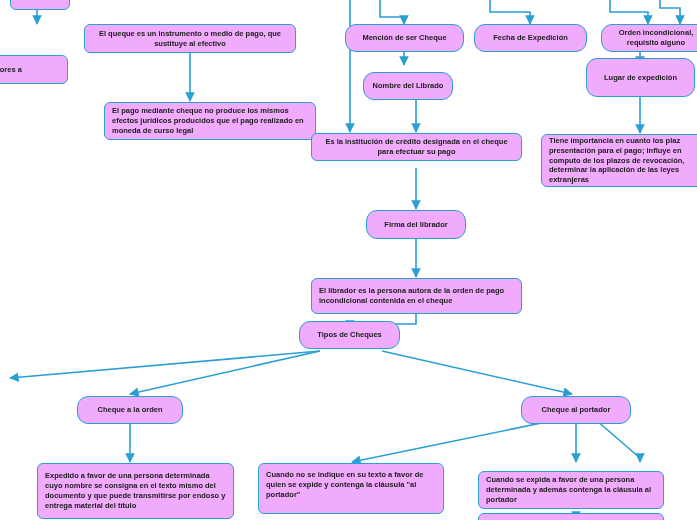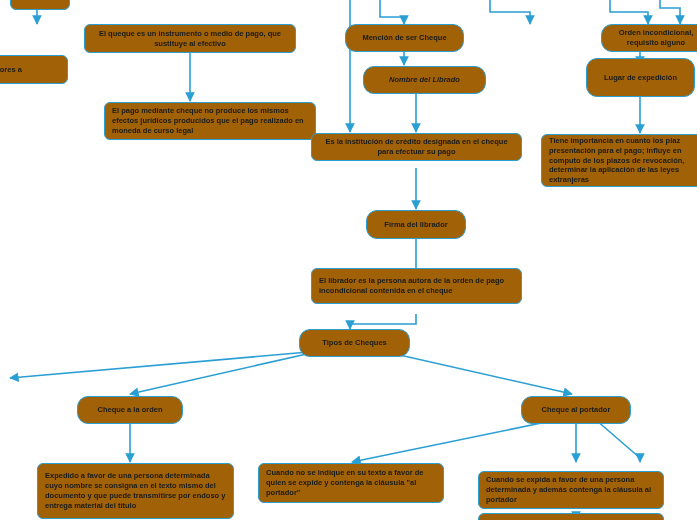--- a/index.html
+++ b/index.html
@@ -21,21 +21,21 @@
     top: 0;
     width: 697px;
     height: 520px;
     pointer-events: none;
   }
   .node {
     position: absolute;
     box-sizing: border-box;
     border: 1px solid #2a9fd4;
     border-radius: 6px;
-    background: #a16207;
+    background: #f0abfc;
     color: #1b1b1b;
     font-size: 7.5px;
     line-height: 1.32;
     font-weight: bold;
     padding: 13px 7px;
     display: flex;
     align-items: center;
     justify-content: center;
     text-align: center;
   }
@@ -115,66 +115,69 @@
   </div>
 
   <div class="node left-align" style="left:84px; top:102px; width:212px; height:38px;margin-left:20px;">
     <span>El pago mediante cheque no produce los mismos efectos jurídicos producidos que el pago realizado en moneda de curso legal</span>
   </div>
 
   <div class="node pill" style="left:345px; top:24px; width:119px; height:23px;">
     <span>Mención de ser Cheque</span>
   </div>
 
+  <div class="node pill" style="left:474px; top:24px; width:113px; height:23px;">
+    <span>Fecha de Expedición</span>
+  </div>
 
   <div class="node pill" style="left:601px; top:24px; width:110px; height:26px;">
     <span>Orden incondicional, requisito alguno</span>
   </div>
 
-  <div class="node pill" style="left:363px; top:66px; width:123px; height:23px;font-style:italic;">
+  <div class="node pill" style="left:363px; top:72px; width:90px; height:23px;">
     <span>Nombre del Librado</span>
   </div>
 
   <div class="node pill" style="left:586px; top:58px; width:109px; height:39px;">
     <span>Lugar de expedición</span>
   </div>
 
   <div class="node" style="left:311px; top:133px; width:211px; height:24px;">
     <span>Es la institución de crédito designada en el cheque para efectuar su pago</span>
   </div>
 
   <div class="node left-align" style="left:541px; top:134px; width:165px; height:53px;">
     <span>Tiene importancia en cuanto los plaz presentación para el pago; influye en computo de los plazos de revocación, determinar la aplicación de las leyes extranjeras</span>
   </div>
 
   <div class="node pill" style="left:366px; top:210px; width:100px; height:29px;">
     <span>Firma del librador</span>
   </div>
 
-  <div class="node left-align" style="left:311px; top:268px; width:211px; height:36px;">
+  <div class="node left-align" style="left:311px; top:278px; width:211px; height:36px;">
     <span>El librador  es la persona autora de la orden de pago incondicional contenida en el cheque</span>
   </div>
 
-  <div class="node pill" style="left:299px; top:329px; width:111px; height:22px;">
+  <div class="node pill" style="left:299px; top:321px; width:101px; height:22px;">
     <span>Tipos de Cheques</span>
   </div>
 
   <div class="node pill" style="left:77px; top:396px; width:106px; height:23px;">
     <span>Cheque a la orden</span>
   </div>
 
   <div class="node pill" style="left:521px; top:396px; width:110px; height:23px;">
     <span>Cheque al portador</span>
   </div>
 
   <div class="node left-align" style="left:37px; top:463px; width:197px; height:56px;">
     <span>Expedido a favor de una persona determinada cuyo nombre se consigna en el texto mismo del documento y que puede transmitirse por endoso y entrega material del título</span>
   </div>
 
-  <div class="node left-align" style="left:258px; top:463px; width:186px; height:40px;">
+  <div class="node left-align" style="left:258px; top:463px; width:186px; height:51px;align-items:flex-end;">
     <span>Cuando no se indique en su texto a favor de quien se expide y contenga la cláusula "al portador"</span>
   </div>
 
   <div class="node left-align" style="left:478px; top:463px; width:186px; height:38px;margin-top:8px;">
     <span>Cuando se expida a favor de una persona determinada y además contenga la cláusula al portador</span>
   </div>
 
   <div class="node" style="left:478px; top:513px; width:186px; height:24px;">
     <span></span>
   </div>

